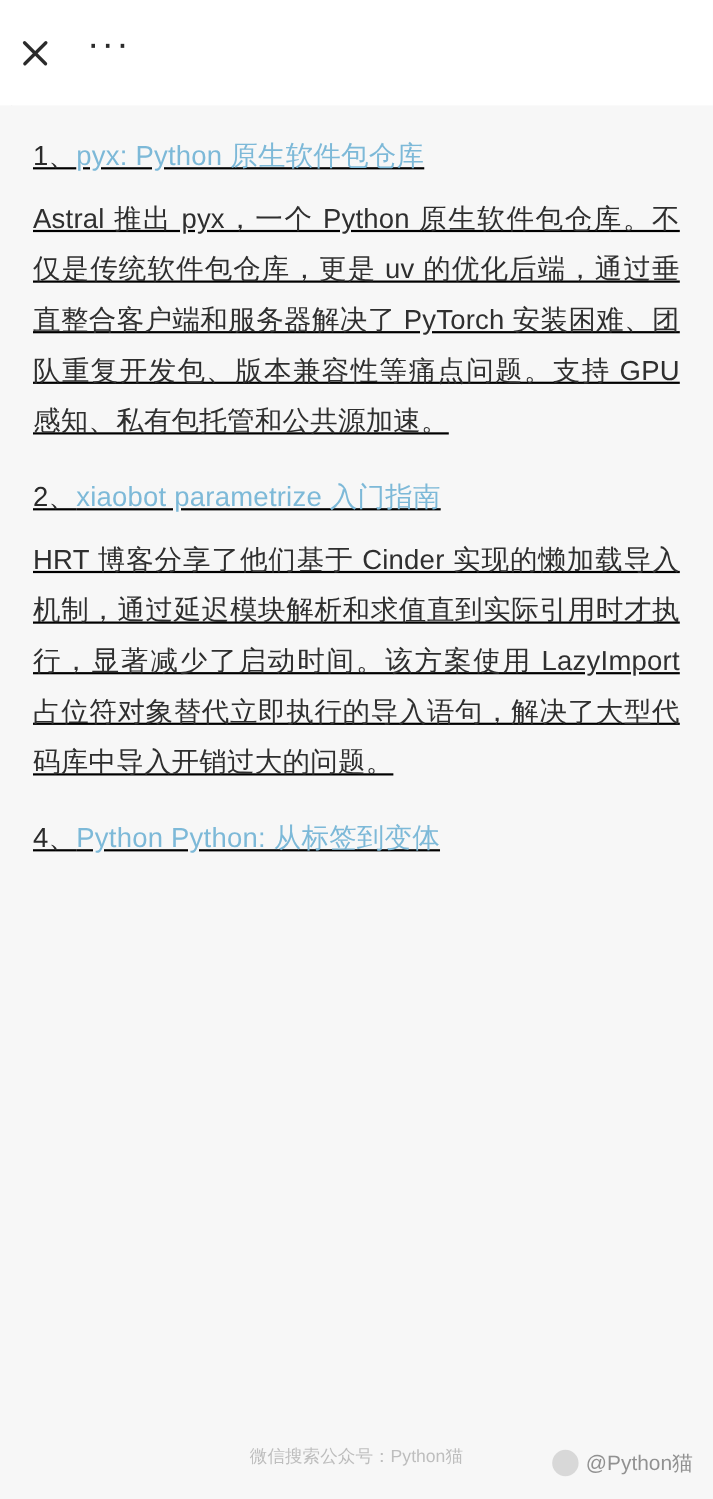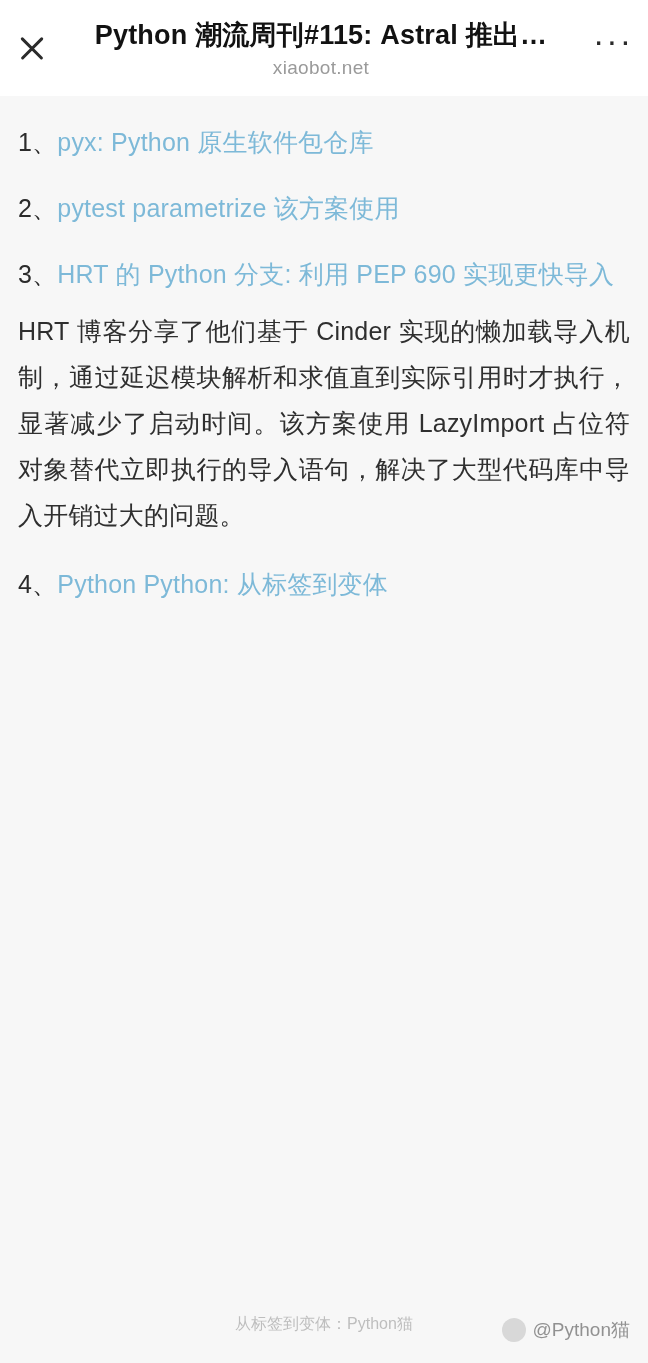--- a/index.html
+++ b/index.html
@@ -100,23 +100,24 @@
   }
 
   
   .content {
     position: absolute;
     top: 96px;
     left: 0;
     right: 0;
     bottom: 0;
     background: #f7f7f7;
-    padding: 0 18px;
-    box-sizing: border-box;
-    overflow: hidden;
+    padding: 0 30px;
+    box-sizing: border-box;
+    overflow: hidden;
+    text-decoration: underline;
   }
   .section-heading {
     font-size: 25px;
     line-height: 40px;
     color: #2b2b2b;
     margin: 26px 0 0 0;
     letter-spacing: 0.2px;
   }
   .section-heading .num {
     color: #2b2b2b;
@@ -178,49 +179,43 @@
 <body>
 
 <div class="page">
 
   <div class="edge-line"></div>
 
   <div class="header">
     <div class="close-btn">
       <span class="close-glyph"></span>
     </div>
-    <div class="title-wrap">
-      <div class="header-title">Python 潮流周刊#115: Astral 推出…</div>
-      <div class="header-subtitle">xiaobot.net</div>
-    </div>
     <div class="more-btn">
       <span>···</span>
     </div>
   </div>
 
   <div class="content">
 
     <div class="section-heading">
       <span class="num">1、</span><span class="link">pyx: Python 原生软件包仓库</span>
     </div>
+    <p class="para">Astral 推出 pyx，一个 Python 原生软件包仓库。不仅是传统软件包仓库，更是 uv 的优化后端，通过垂直整合客户端和服务器解决了 PyTorch 安装困难、团队重复开发包、版本兼容性等痛点问题。支持 GPU 感知、私有包托管和公共源加速。</p>
 
     <div class="section-heading">
-      <span class="num">2、</span><span class="link">pytest parametrize 该方案使用</span>
-    </div>
-
-    <div class="section-heading">
-      <span class="num">3、</span><span class="link">HRT 的 Python 分支: 利用 PEP 690 实现更快导入</span>
-    </div>
+      <span class="num">2、</span><span class="link">xiaobot parametrize 入门指南</span>
+    </div>
+
     <p class="para">HRT 博客分享了他们基于 Cinder 实现的懒加载导入机制，通过延迟模块解析和求值直到实际引用时才执行，显著减少了启动时间。该方案使用 LazyImport 占位符对象替代立即执行的导入语句，解决了大型代码库中导入开销过大的问题。</p>
 
     <div class="section-heading">
       <span class="num">4、</span><span class="link">Python Python: 从标签到变体</span>
     </div>
 
   </div>
 
-  <div class="watermark-center">从标签到变体：Python猫</div>
+  <div class="watermark-center">微信搜索公众号：Python猫</div>
   <div class="watermark-right">
     <span class="wm-avatar"></span>
     <span>@Python猫</span>
   </div>
 
 </div>
 
 </body></html>

